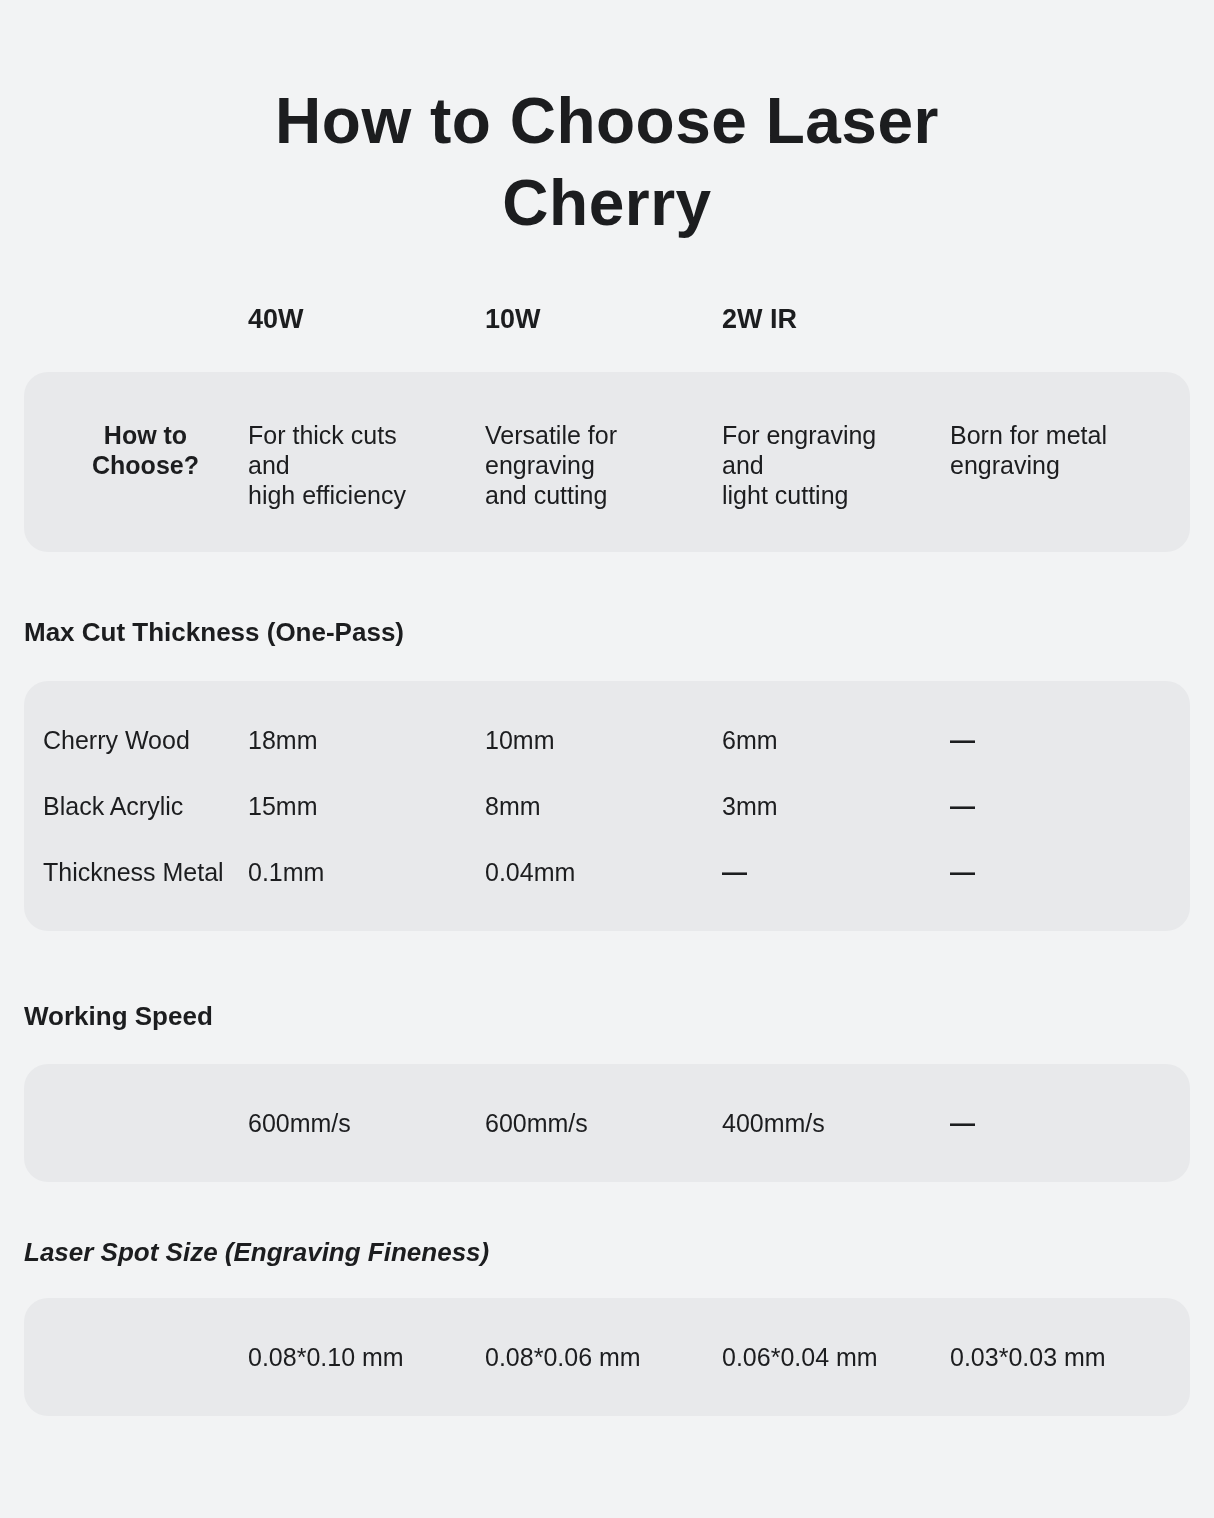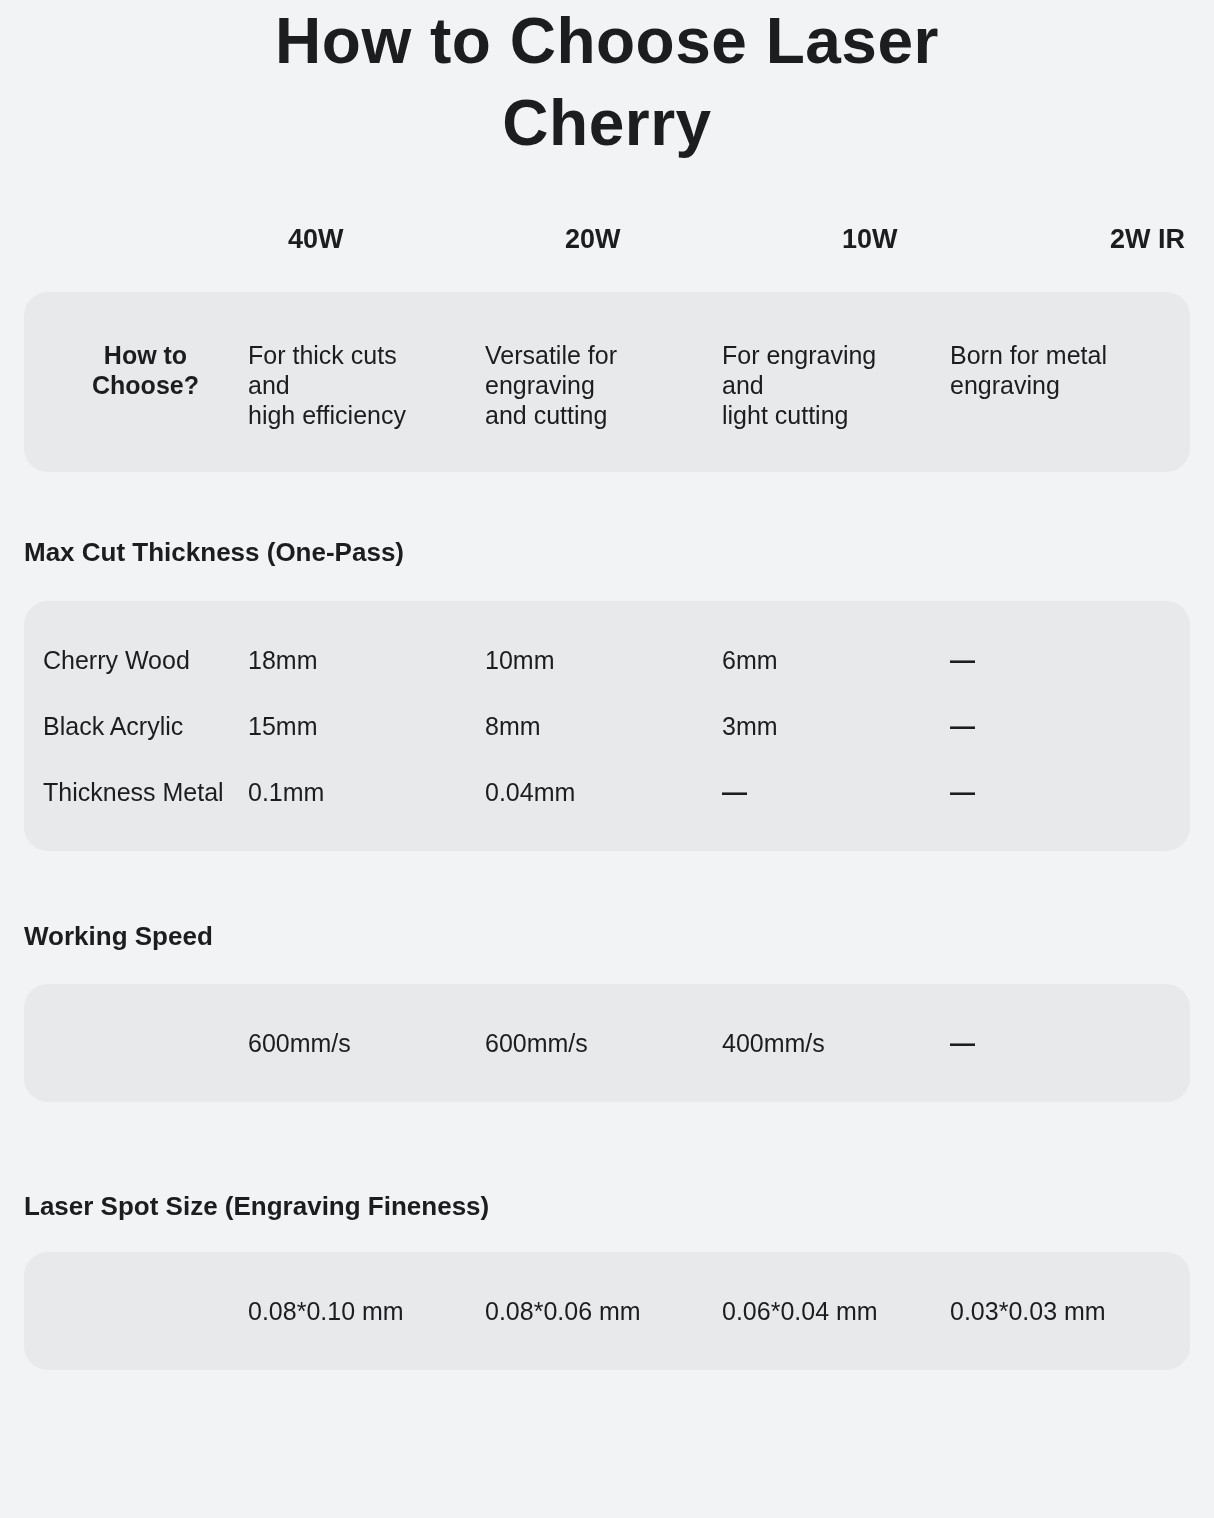--- a/index.html
+++ b/index.html
@@ -10,20 +10,21 @@
   *{margin:0;padding:0;box-sizing:border-box;}
   html,body{width:1214px;}
   body{
     height:1518px;
     background:var(--bg);
     color:var(--text);
     font-family:"Liberation Sans","DejaVu Sans",sans-serif;
     overflow:hidden;
   }
   .title{
+    padding-top:80px;
     text-align:center;
     font-size:64px;
     font-weight:700;
     line-height:82px;
     letter-spacing:.5px;
   }
   .grid{
     display:grid;
     grid-template-columns:205px 237px 237px 228px 1fr;
     align-items:center;
@@ -32,21 +33,20 @@
   .cell{
     font-size:25px;
     font-weight:500;
     line-height:30px;
     white-space:pre-line;
   }
   .header-row{
     margin:58px 24px 0;
     padding-left:19px;
     width:auto;
-    gap:40px;
   }
   .col-header{
     font-size:27px;
     font-weight:700;
     line-height:34px;
   }
   .panel{
     margin:0 24px;
     background:var(--panel);
     border-radius:24px;
@@ -61,21 +61,21 @@
   .panel-choose .grid{align-items:start;}
   .bold{font-weight:700;text-align:center;}
   .section-heading{
     margin:0 24px 0;
     font-size:26px;
     font-weight:700;
     line-height:32px;
   }
   .h-maxcut{margin-top:64px;}
   .h-speed{margin-top:69px;}
-  .h-spot{margin-top:88px;}
+  .h-spot{margin-top:54px;font-style:italic;}
   .panel-table{
     margin-top:33px;
     padding-top:26px;
     padding-bottom:26px;
   }
   .panel-table .grid{height:66px;}
   .panel-single{
     margin-top:32px;
     height:118px;
     display:flex;
@@ -85,21 +85,20 @@
   .dash{font-weight:700;letter-spacing:-2px;}
 </style>
 </head>
 <body>
 
 <h1 class="title"><span>How to Choose Laser</span><br><span>Cherry</span></h1>
 
 <div class="grid header-row">
   <div class="cell"></div>
   <div class="cell col-header">40W</div>
-  <div class="cell col-header">20W</div>
   <div class="cell col-header">10W</div>
   <div class="cell col-header">2W IR</div>
 </div>
 
 <section class="panel panel-choose">
   <div class="grid">
     <div class="cell bold">How to
 Choose?</div>
     <div class="cell">For thick cuts
 and

